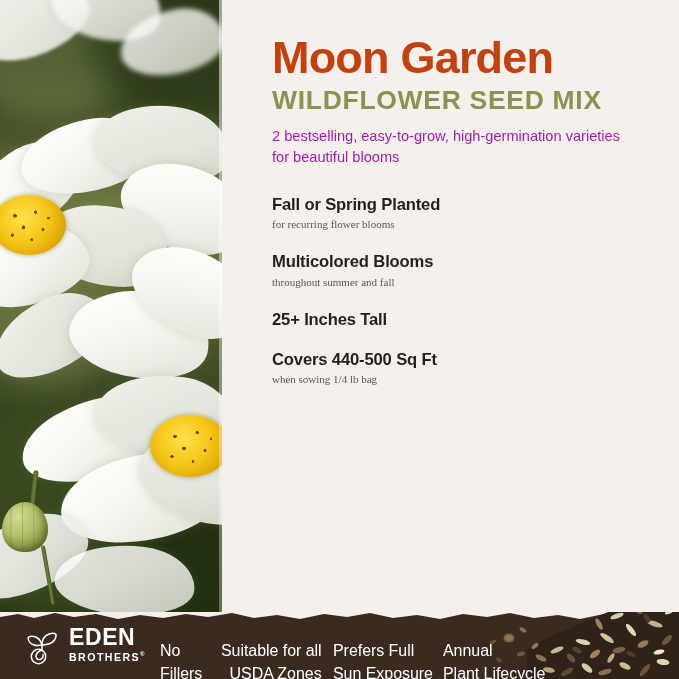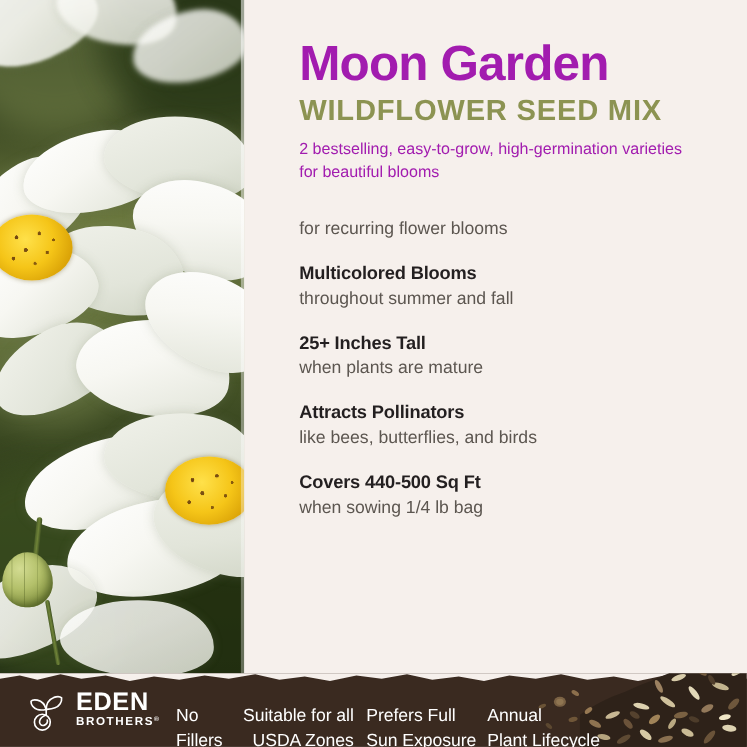--- a/index.html
+++ b/index.html
@@ -113,21 +113,21 @@
   }
   #title-block {
     position: absolute;
     left: 50px;
     top: 35px;
     width: 390px;
   }
   #title {
     font-size: 45px;
     font-weight: bold;
-    color: #a21caf;
+    color: #c2410c;
     letter-spacing: -0.8px;
     line-height: 1.04;
     white-space: nowrap;
   }
   #subtitle {
     margin-top: 4px;
     font-size: 26.5px;
     color: #8c9352;
     letter-spacing: 0.7px;
     line-height: 1.12;
@@ -152,23 +152,24 @@
   .feature:last-child { margin-bottom: 0; }
   .f-title {
     font-size: 16.6px;
     font-weight: bold;
     color: #231f20;
     letter-spacing: -0.15px;
     line-height: 1.2;
   }
   .f-desc {
     margin-top: 3.5px;
-    font-size: 16px;
+    font-size: 11px;
     color: #5c5650;
     line-height: 1.22;
+    font-family: Liberation Serif, serif;
   }
 
   
   #footer {
     position: absolute;
     left: 0;
     top: 612px;
     width: 679px;
     height: 67px;
     background: #3a2a20;
@@ -276,33 +277,29 @@
   <div id="content">
 
     <div id="title-block">
       <div id="title">Moon Garden</div>
       <div id="subtitle">WILDFLOWER SEED MIX</div>
       <div id="lede">2 bestselling, easy-to-grow, high-germination varieties for beautiful blooms</div>
     </div>
 
     <div id="features">
       <div class="feature">
+        <div class="f-title">Fall or Spring Planted</div>
         <div class="f-desc">for recurring flower blooms</div>
       </div>
       <div class="feature">
         <div class="f-title">Multicolored Blooms</div>
         <div class="f-desc">throughout summer and fall</div>
       </div>
       <div class="feature">
         <div class="f-title">25+ Inches Tall</div>
-        <div class="f-desc">when plants are mature</div>
-      </div>
-      <div class="feature">
-        <div class="f-title">Attracts Pollinators</div>
-        <div class="f-desc">like bees, butterflies, and birds</div>
       </div>
       <div class="feature">
         <div class="f-title">Covers 440-500 Sq Ft</div>
         <div class="f-desc">when sowing 1/4 lb bag</div>
       </div>
     </div>
 
   </div>
 
   <div id="footer">

